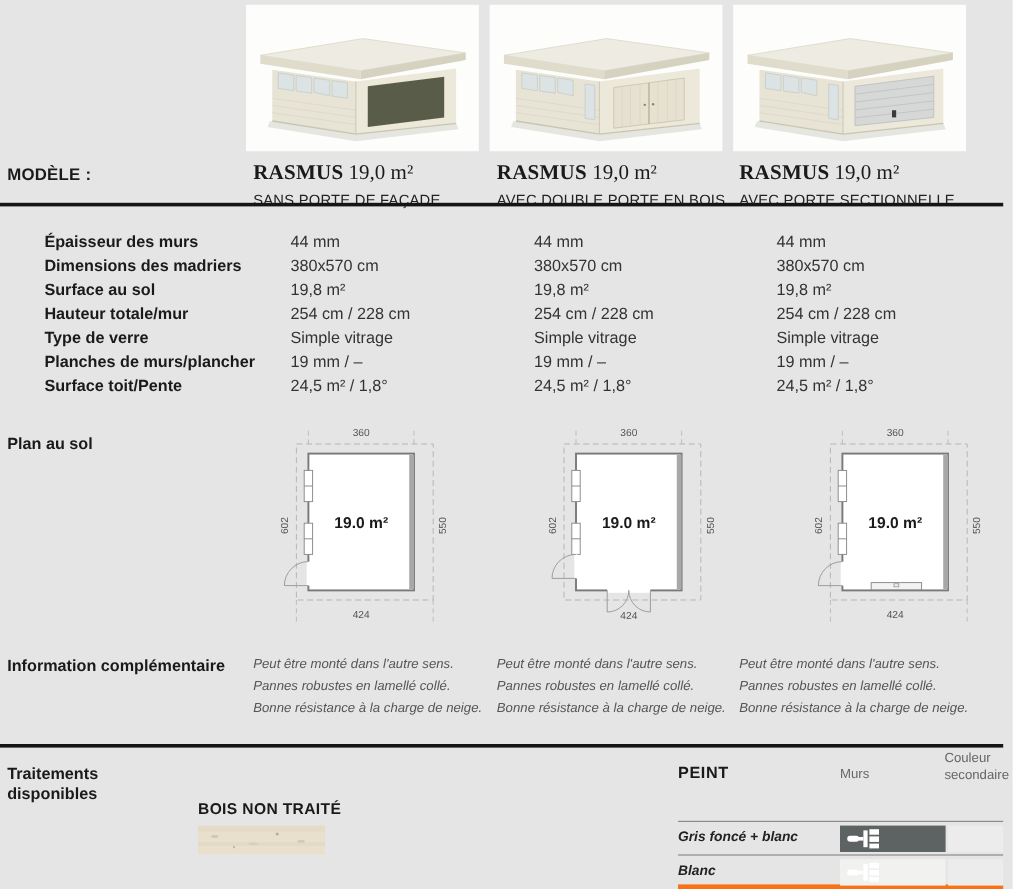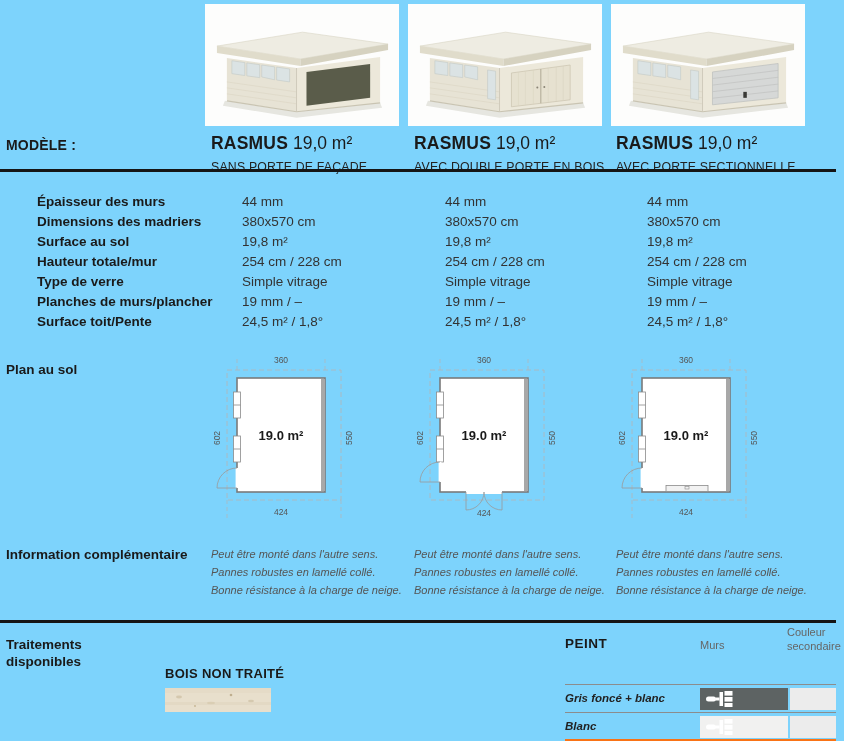--- a/index.html
+++ b/index.html
@@ -1,57 +1,57 @@
 <!DOCTYPE html>
 <html><head>
 <meta charset="utf-8">
 <style>
   * { margin:0; padding:0; box-sizing:border-box; }
   html,body { background:#fff; }
   #page {
-    position:relative; width:844px; height:741px; background:#7dd3fc;
+    position:relative; width:844px; height:741px; background:#e5e5e5;
     font-family:"Liberation Sans", sans-serif; color:#1a1a1a; overflow:hidden;
   }
   
   .images-row { position:absolute; top:4px; left:205px; display:flex; gap:9px; }
   .product-image { width:194px; height:122px; background:#fdfdfc; }
   
   .grid4 { display:grid; grid-template-columns:205px 203px 202px 196px; }
   .model-row { position:absolute; top:133px; left:6px; width:830px; }
   .model-label { font-weight:bold; font-size:14px; padding-top:4px; letter-spacing:.2px; }
-  .col-title { font-size:17.5px; }
+  .col-title { font-size:17.5px;font-family:Liberation Serif, serif; }
   .col-title .name { font-weight:bold; letter-spacing:.2px; }
   .col-sub { font-size:12.3px; color:#222; letter-spacing:.2px; margin-top:6px; }
   .rule { position:absolute; left:0; width:836px; height:3px; background:#151515; }
   
   .specs { position:absolute; top:194px; left:6px; width:830px;margin-left:31px; }
   .srow { height:20px; align-items:baseline; }
   .slabel { font-weight:bold; font-size:13.5px; }
   .sval { font-size:13.5px; color:#333; }
   
-  .plans { position:absolute; top:352px; left:6px; width:830px; }
+  .plans { position:absolute; top:352px; left:6px; width:830px;gap:20px; }
   .plan-label { font-weight:bold; font-size:13.5px; padding-top:10px; }
   .plan-cell svg { display:block; }
   .plan-dim { font-size:8.5px; fill:#555; font-family:"Liberation Sans",sans-serif; }
   .plan-area { font-size:13px; font-weight:600; fill:#1a1a1a; font-family:"Liberation Sans",sans-serif; }
   
   .inforow { position:absolute; top:545px; left:6px; width:830px; }
   .ilabel { font-weight:bold; font-size:13.5px; padding-top:2px; }
   .icol div { font-size:11px; font-style:italic; color:#555; line-height:18px; }
   
   .treat-label { position:absolute; left:6px; top:636px; width:120px; font-weight:bold; font-size:13.5px; line-height:17px; }
   .untreated { position:absolute; left:165px; top:666px; }
   .untreated-title { font-weight:bold; font-size:13px; letter-spacing:.3px; }
   .wood-swatch { margin-top:7px; width:106px; height:24px; display:block; }
   .paint-table { position:absolute; left:565px; top:628px; width:271px; height:113px; }
   .pt-title { position:absolute; left:0; top:8px; font-weight:bold; font-size:13.5px; letter-spacing:.5px; }
   .pt-h-murs { position:absolute; left:135px; top:11px; font-size:11px; color:#666; }
   .pt-h-sec { position:absolute; left:222px; top:-3px; width:70px; font-size:11px; color:#666; line-height:14px; }
   .pt-row { position:absolute; left:0; width:271px; height:29px; border-top:1px solid #8c8c8c; }
-  .pt-row:last-child { border-bottom:2px solid #f97316; }
+  .pt-row:last-child { border-bottom:4px solid #f97316; }
   .pt-row-label { position:absolute; left:0; top:7px; font-size:11.5px; font-weight:bold; font-style:italic; color:#222; }
   .swatch-murs { position:absolute; left:135px; top:3px; width:88px; height:22px; }
   .swatch-sec { position:absolute; left:225px; top:3px; width:46px; height:22px; }
   .brush { position:absolute; left:5px; top:0; }
 </style>
 </head>
 <body>
 
 <div id="page">
 

